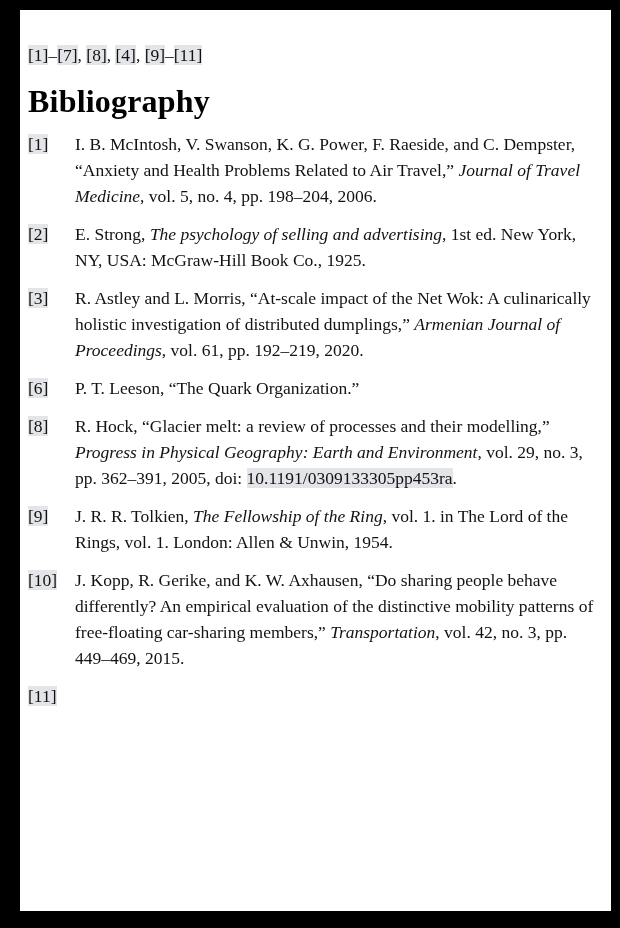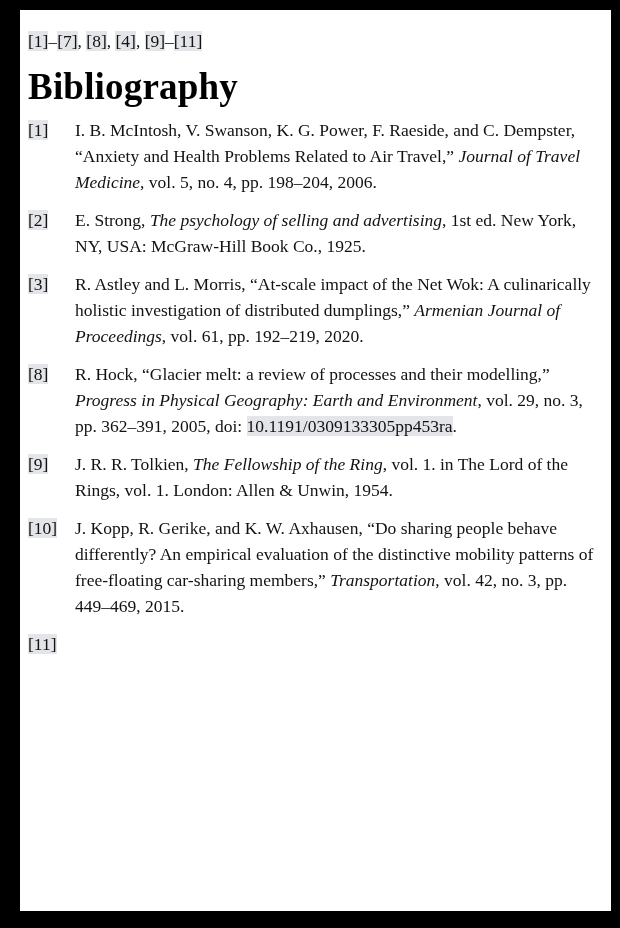--- a/index.html
+++ b/index.html
@@ -10,30 +10,30 @@
   }
   .frame {
     width: 620px; height: 928px;
     background: #000;
     padding: 10px 9px 17px 20px;
   }
   .page {
     width: 100%; height: 100%;
     background: #ffffff;
     color: #121212;
-    padding: 18px 16px 0 8px;
+    padding: 32px 16px 0 8px;
     overflow: hidden;
     font-size: 17.5px;
     line-height: 26px;
   }
   .citeline {
     white-space: nowrap;
   }
   .heading {
-    font-size: 37px;
+    font-size: 32px;
     line-height: 34px;
     font-weight: 700;
     color: #000;
     margin-top: 16px;
     margin-bottom: 13px;
     letter-spacing: 0.2px;
   }
   .reflist { }
   .ref {
     position: relative;
@@ -60,21 +60,21 @@
 <div class="frame">
   <div class="page">
     <p class="citeline"><span class="seg-link">[1]</span><span class="seg-plain">–</span><span class="seg-link">[7]</span><span class="seg-plain">, </span><span class="seg-link">[8]</span><span class="seg-plain">, </span><span class="seg-link">[4]</span><span class="seg-plain">, </span><span class="seg-link">[9]</span><span class="seg-plain">–</span><span class="seg-link">[11]</span></p>
     <h1 class="heading">Bibliography</h1>
     <div class="reflist">
         <div class="ref"><span class="labcol"><span class="seg-link">[1]</span></span><span class="text"><span class="seg-plain">I. B. McIntosh, V. Swanson, K. G. Power, F. Raeside, and C. Dempster, “Anxiety and Health Problems Related to Air Travel,” </span><span class="seg-italic">Journal of Travel Medicine</span><span class="seg-plain">, vol. 5, no. 4, pp. 198–204, 2006.</span></span></div>
         <div class="ref"><span class="labcol"><span class="seg-link">[2]</span></span><span class="text"><span class="seg-plain">E. Strong, </span><span class="seg-italic">The psychology of selling and advertising</span><span class="seg-plain">, 1st ed. New York, NY, USA: McGraw-Hill Book Co., 1925.</span></span></div>
         <div class="ref"><span class="labcol"><span class="seg-link">[3]</span></span><span class="text"><span class="seg-plain">R. Astley and L. Morris, “At-scale impact of the Net Wok: A culinarically holistic investigation of distributed dumplings,” </span><span class="seg-italic">Armenian Journal of Proceedings</span><span class="seg-plain">, vol. 61, pp. 192–219, 2020.</span></span></div>
         <div class="ref"><span class="labcol"><span class="seg-link">[4]</span></span></div>
         <div class="ref"><span class="labcol"><span class="seg-link">[5]</span></span></div>
-        <div class="ref"><span class="labcol"><span class="seg-link">[6]</span></span></div>
+        <div class="ref"><span class="labcol"><span class="seg-link">[6]</span></span><span class="text"><span class="seg-plain">P. T. Leeson, “The Quark Organization.”</span></span></div>
         <div class="ref"><span class="labcol"><span class="seg-link">[7]</span></span></div>
         <div class="ref"><span class="labcol"><span class="seg-link">[8]</span></span><span class="text"><span class="seg-plain">R. Hock, “Glacier melt: a review of processes and their modelling,” </span><span class="seg-italic">Progress in Physical Geography: Earth and Environment</span><span class="seg-plain">, vol. 29, no. 3, pp. 362–391, 2005, doi: </span><span class="seg-link">10.1191/0309133305pp453ra</span><span class="seg-plain">.</span></span></div>
         <div class="ref"><span class="labcol"><span class="seg-link">[9]</span></span><span class="text"><span class="seg-plain">J. R. R. Tolkien, </span><span class="seg-italic">The Fellowship of the Ring</span><span class="seg-plain">, vol. 1. in The Lord of the Rings, vol. 1. London: Allen &amp; Unwin, 1954.</span></span></div>
         <div class="ref"><span class="labcol"><span class="seg-link">[10]</span></span><span class="text"><span class="seg-plain">J. Kopp, R. Gerike, and K. W. Axhausen, “Do sharing people behave differently? An empirical evaluation of the distinctive mobility patterns of free-floating car-sharing members,” </span><span class="seg-italic">Transportation</span><span class="seg-plain">, vol. 42, no. 3, pp. 449–469, 2015.</span></span></div>
         <div class="ref"><span class="labcol"><span class="seg-link">[11]</span></span></div>
       </div>
   </div>
 </div>
 
 </body></html>

